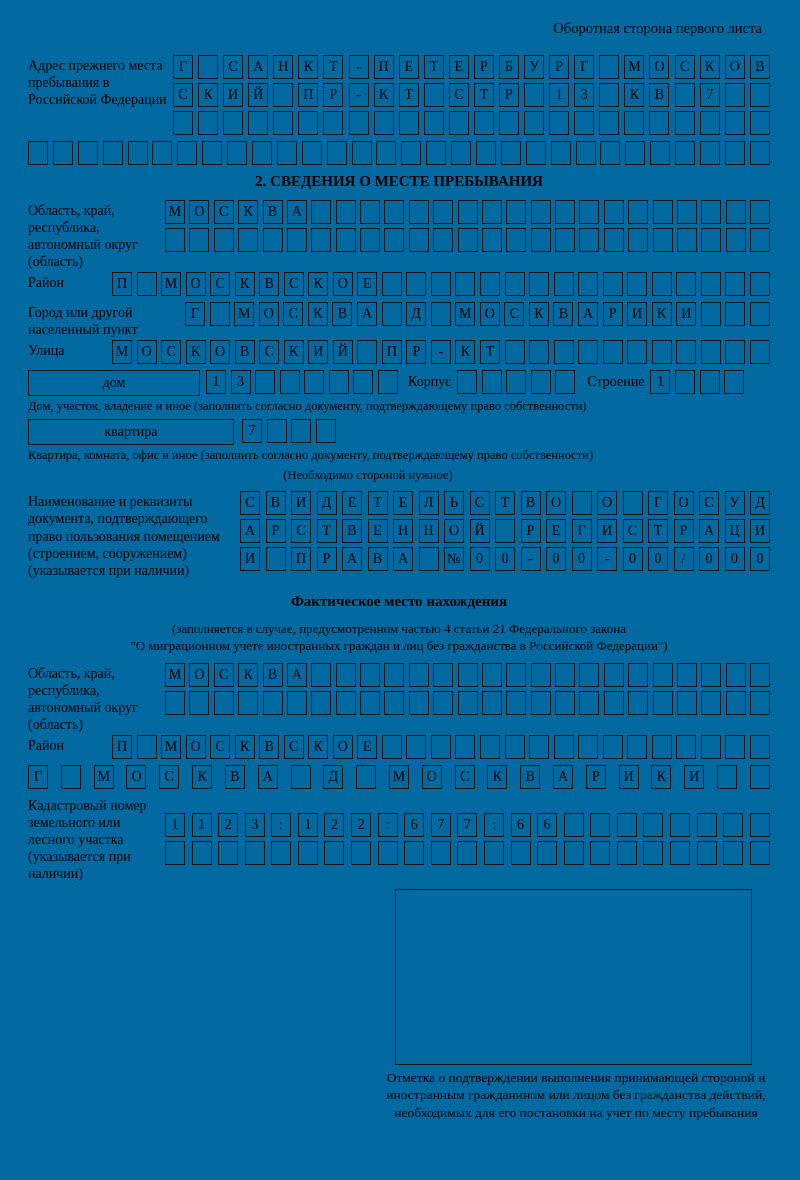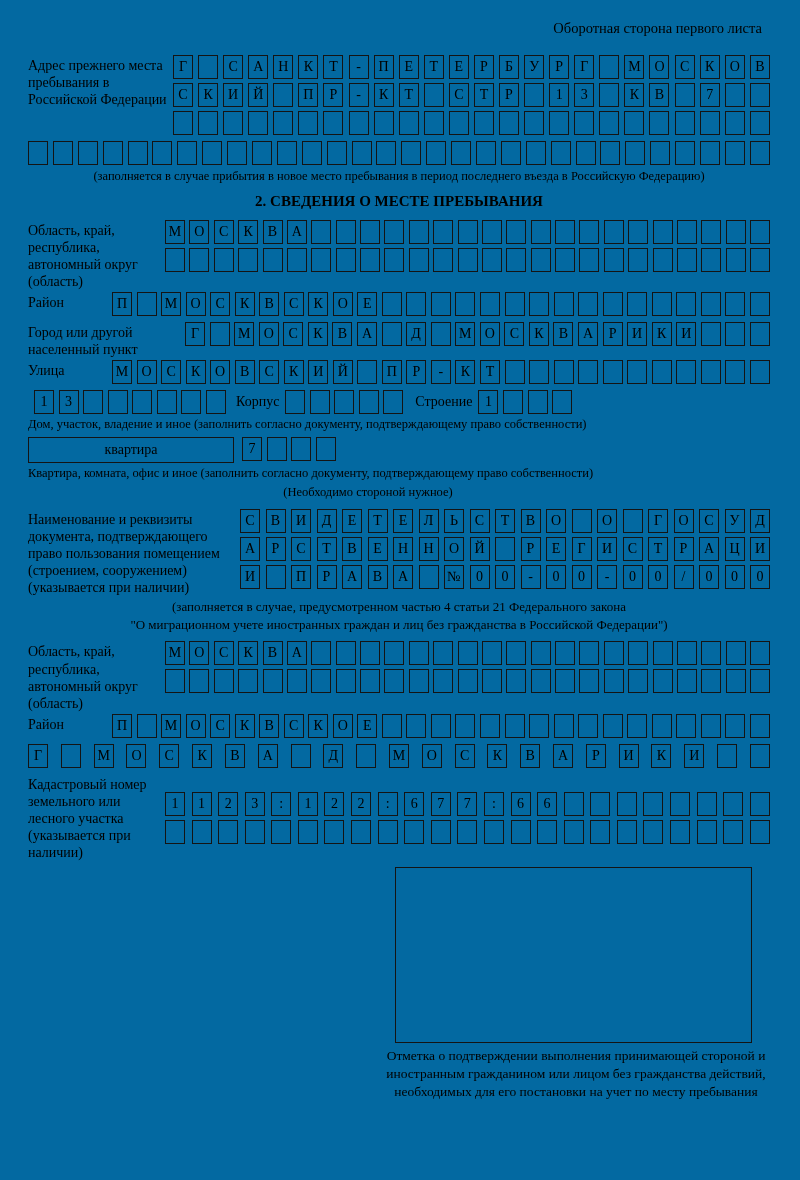--- a/index.html
+++ b/index.html
@@ -170,21 +170,20 @@
       <span class="cell"></span>
       <span class="cell"></span>
       <span class="cell"></span>
       <span class="cell"></span>
       <span class="cell"></span>
       <span class="cell"></span>
       <span class="cell"></span>
       <span class="cell"></span>
       <span class="cell"></span>
     </div>
-  <div class="note note-center mb6">(заполняется в случае прибытия в новое место пребывания в период последнего въезда в Российскую Федерацию)</div>
 
   <div class="sec-title">2. СВЕДЕНИЯ О МЕСТЕ ПРЕБЫВАНИЯ</div>
 
   <div class="frow">
     <div class="lbl" style="width:137px;">Область, край, республика, автономный округ (область)</div>
     <div class="cells-wrap">
       <div class="cellrow">
           <span class="cell">М</span>
           <span class="cell">О</span>
           <span class="cell">С</span>
@@ -337,20 +336,21 @@
           <span class="cell"></span>
           <span class="cell"></span>
           <span class="cell"></span>
           <span class="cell"></span>
           <span class="cell"></span>
         </div>
     </div>
   </div>
 
   <div style="display:flex; align-items:flex-start; margin-bottom:3px;">
+    <div class="widebox" style="width:172px;">дом</div>
     <div class="cellgroup" style="width:192px; margin-left:6px;">
         <span class="cell">1</span>
         <span class="cell">3</span>
         <span class="cell"></span>
         <span class="cell"></span>
         <span class="cell"></span>
         <span class="cell"></span>
         <span class="cell"></span>
         <span class="cell"></span>
       </div>
@@ -453,20 +453,21 @@
           <span class="cell">0</span>
           <span class="cell">0</span>
           <span class="cell">/</span>
           <span class="cell">0</span>
           <span class="cell">0</span>
           <span class="cell">0</span>
         </div>
     </div>
   </div>
 
+  <div class="sec-title" style="margin-top:14px;">Фактическое место нахождения</div>
   <div class="fact-note">
     <span>(заполняется в случае, предусмотренном частью 4 статьи 21 Федерального закона</span><br>
     <span>"О миграционном учете иностранных граждан и лиц без гражданства в Российской Федерации")</span>
   </div>
 
   <div class="frow">
     <div class="lbl" style="width:137px;">Область, край, республика, автономный округ (область)</div>
     <div class="cells-wrap">
       <div class="cellrow">
           <span class="cell">М</span>

